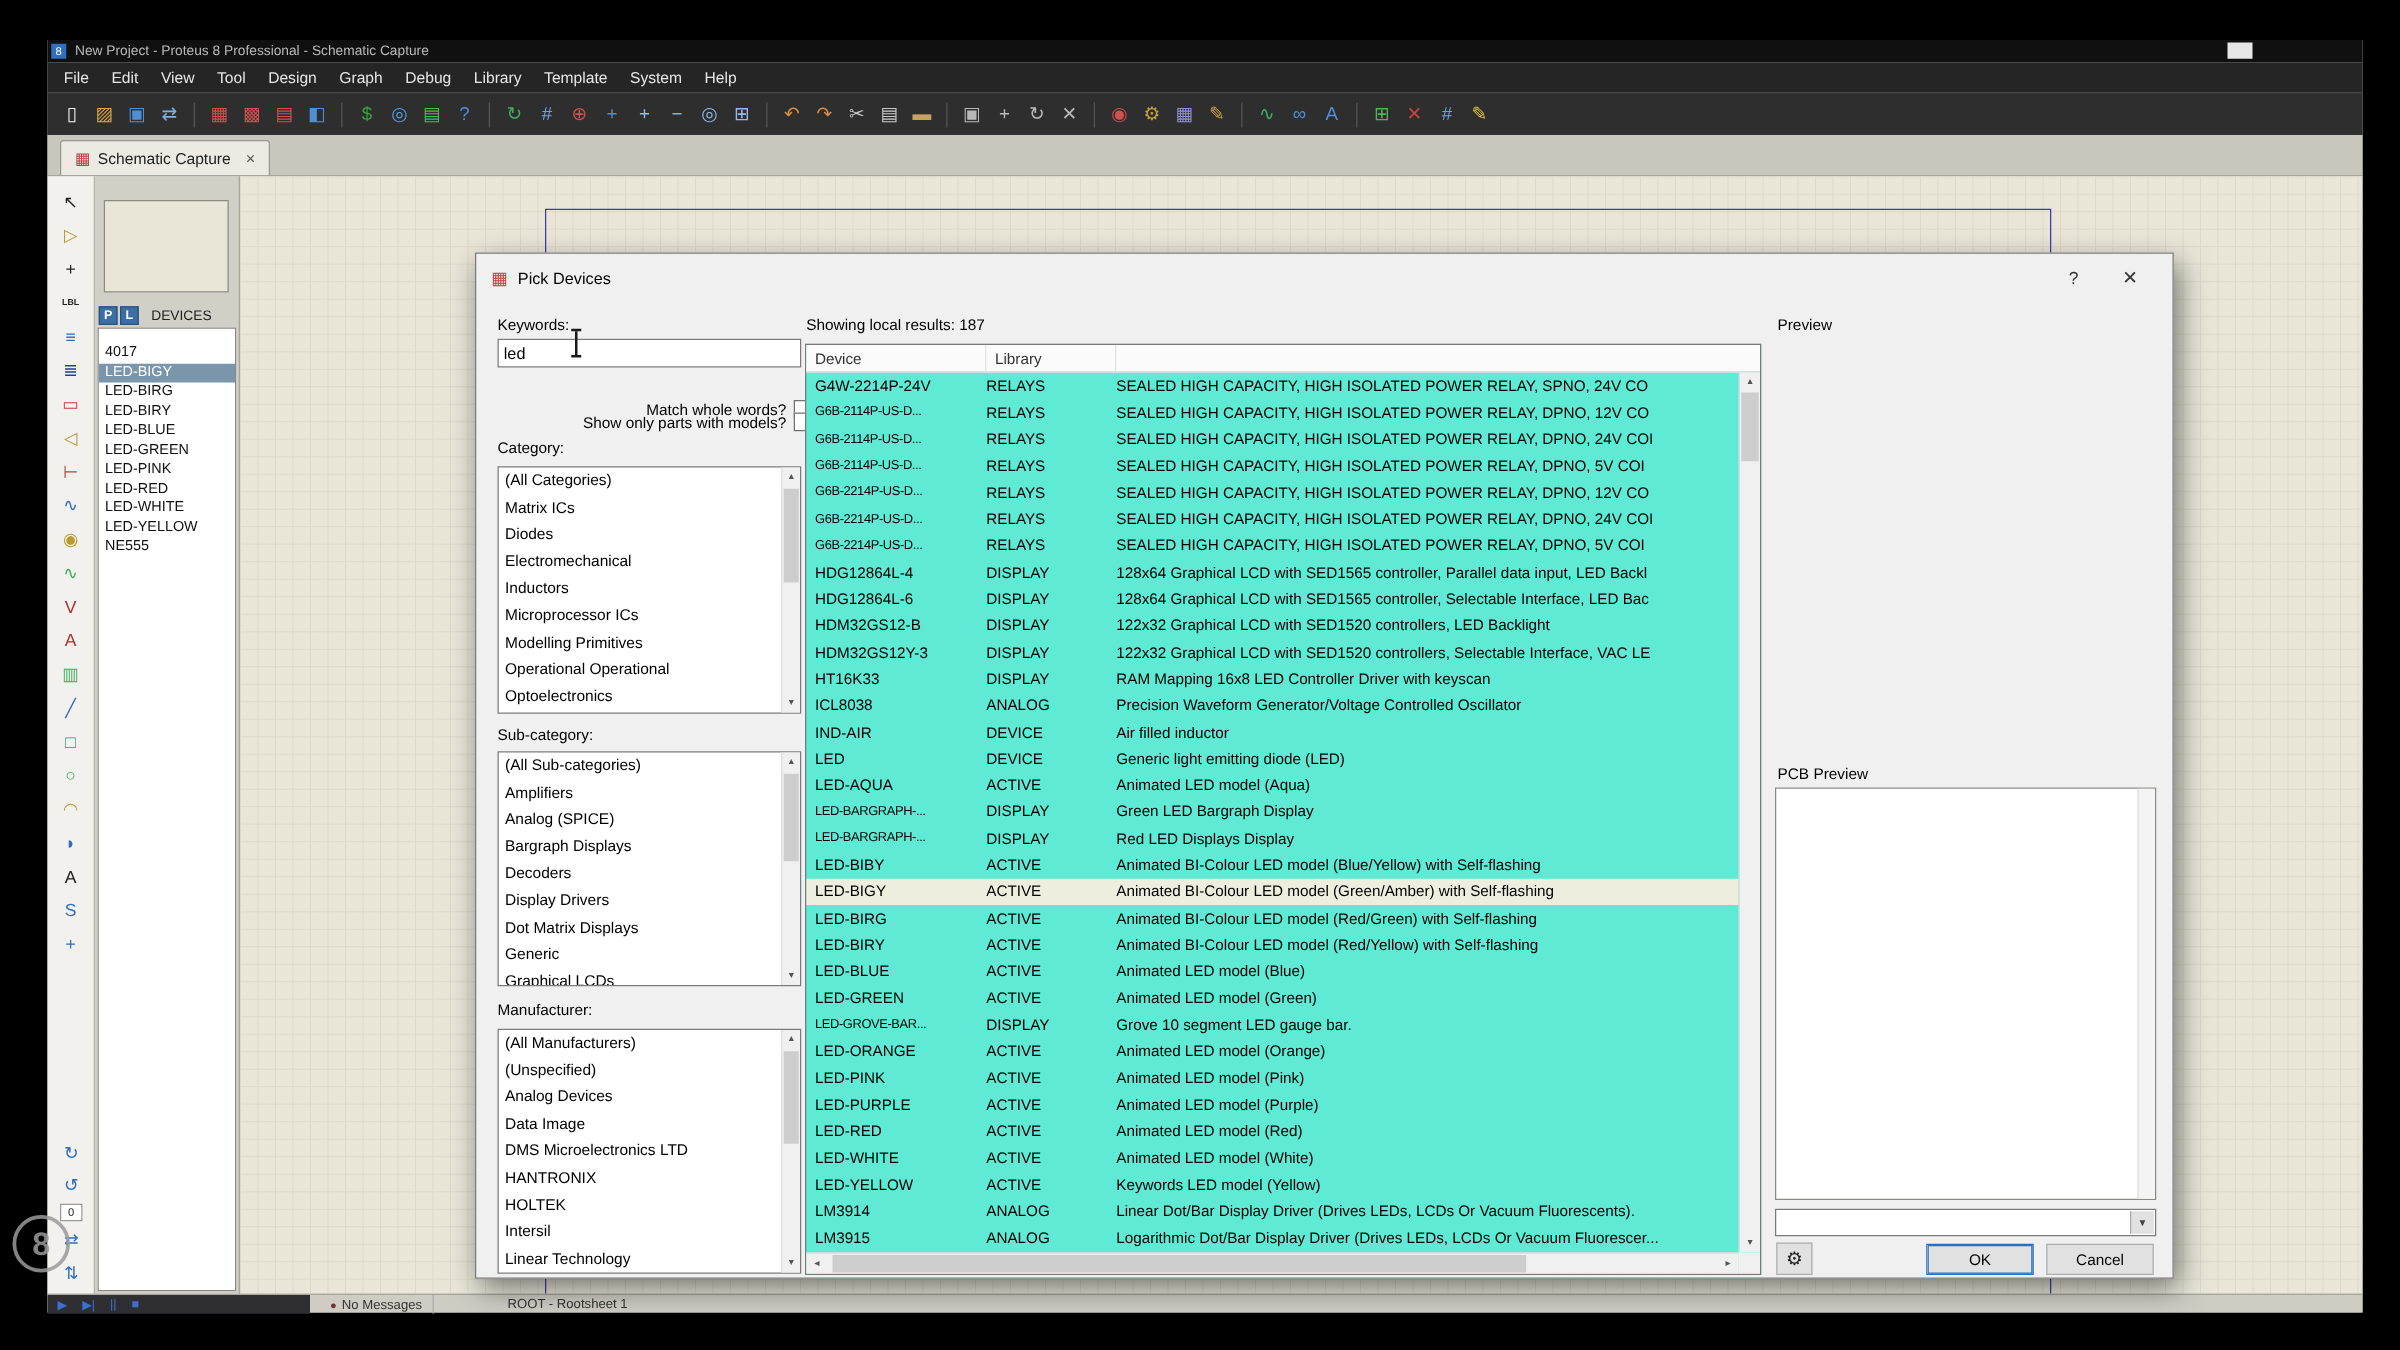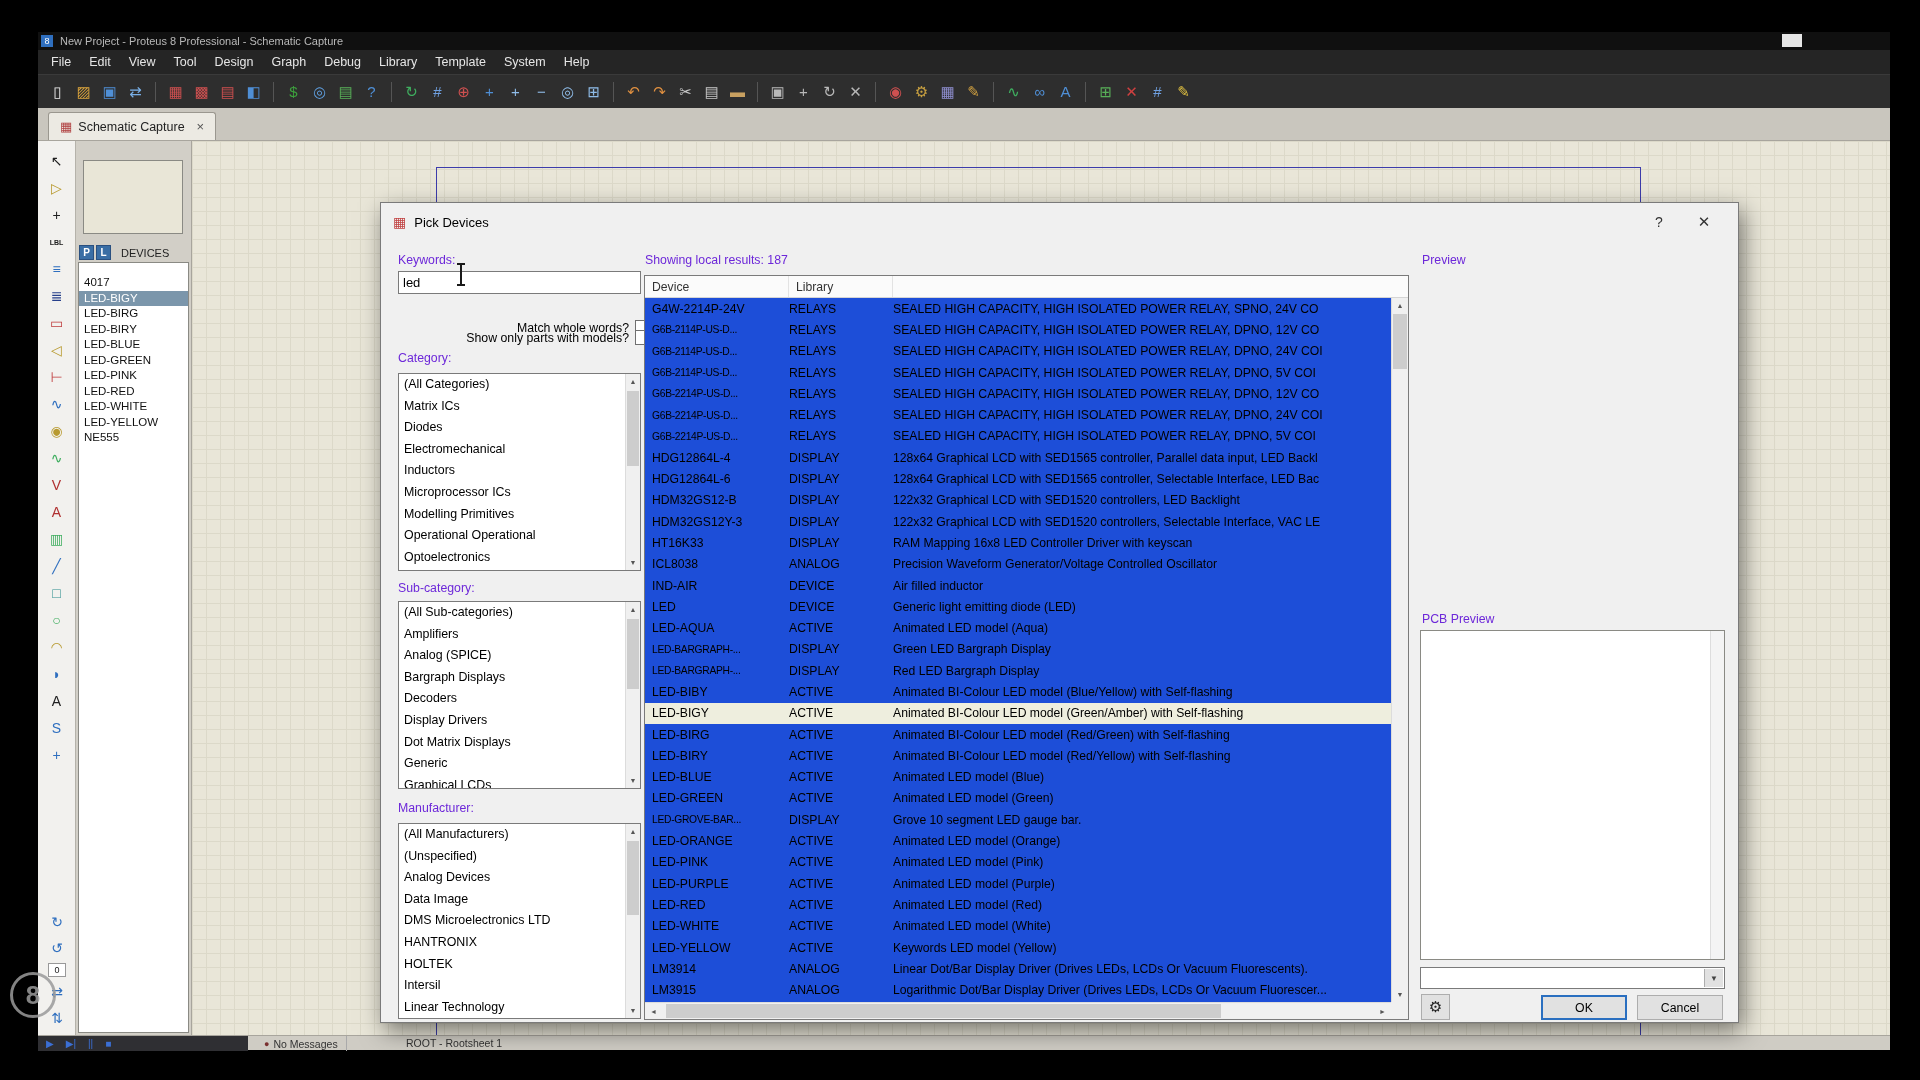--- a/index.html
+++ b/index.html
@@ -83,39 +83,39 @@
             border:1px solid #7a7a7a; box-shadow:4px 8px 22px rgba(0,0,0,.5); z-index:20; }
   .dlg-titlebar { position:absolute; left:0; top:0; width:100%; height:38px; display:flex;
                   align-items:center; padding:0 12px; gap:8px; }
   .chip-ico { color:#c04040; font-size:14px; }
   .dlg-title { font-size:13px; color:#000; }
   .dlg-btn { position:absolute; top:7px; width:30px; height:24px; display:flex; align-items:center;
              justify-content:center; font-size:14px; color:#333; cursor:pointer; }
   .dlg-btn.help { left:1263px; }
   .dlg-btn.close { left:1308px; font-size:15px; }
 
-  .lbl { position:absolute; font-size:12.3px; color:#6d28d9; white-space:nowrap; }
+  .lbl { position:absolute; font-size:12.3px; color:#000000; white-space:nowrap; }
   .kw-input { position:absolute; left:17px; top:68px; width:243px; height:23px; border:1px solid #7a7a7a;
               font-size:13px; padding:1px 4px; font-family:inherit; background:#fff; }
   .chk-row { position:absolute; left:17px; width:252px; display:flex; justify-content:flex-end;
              align-items:center; gap:6px; font-size:12.3px; }
   .chk { width:15px; height:15px; background:#fff; border:1px solid #707070; flex-shrink:0; cursor:pointer; }
 
   .listbox { position:absolute; left:17px; width:243px; background:#fff; border:1px solid #7a7a7a; }
   .lb-items { position:absolute; left:0; top:0; right:15px; bottom:0; overflow:hidden; }
   .lb-item { height:21.6px; line-height:21.6px; padding-left:5px; font-size:12.4px; white-space:nowrap; cursor:pointer; }
   .vscroll { position:absolute; top:0; right:0; bottom:0; width:15px; background:#f0f0f0;
              border-left:1px solid #dcdcdc; display:flex; flex-direction:column; }
   .sbtn { height:15px; width:100%; font-size:7px; color:#555; display:flex; align-items:center;
           justify-content:center; flex-shrink:0; cursor:pointer; }
   .strack { flex:1; position:relative; }
   .sthumb { position:absolute; left:1px; right:1px; background:#cdcdcd; }
 
   
-  #rtable { position:absolute; left:263px; top:72px; width:765px; height:745px; background:#1d4ed8;
+  #rtable { position:absolute; left:263px; top:72px; width:765px; height:745px; background:#5eead4;
             border:1px solid #7a7a7a; }
   .rt-header { height:22px; display:flex; border-bottom:1px solid #d5d5d5; background:#fbfbfb;
                font-size:12.2px; color:#333; }
   .rt-hc { padding-left:7px; line-height:22px; border-right:1px solid #e3e3e3; white-space:nowrap; }
   .rt-hc-desc { flex:1; border-right:none; }
   .rt-body { position:absolute; top:22px; left:0; right:17px; bottom:17px; overflow:hidden; }
   .rt-row { display:flex; height:21.3px; align-items:center; cursor:pointer; }
   .rt-row.hl { background:#eeeede; }
   .rt-c { white-space:nowrap; overflow:hidden; font-size:12.2px; color:#000; }
   .rt-c1 { width:144px; padding-left:7px; flex-shrink:0; }
@@ -500,21 +500,21 @@
           <div class="rt-c rt-c3">Animated LED model (Aqua)</div>
         </div>
         <div class="rt-row">
           <div class="rt-c rt-c1 cond">LED-BARGRAPH-...</div>
           <div class="rt-c rt-c2">DISPLAY</div>
           <div class="rt-c rt-c3">Green LED Bargraph Display</div>
         </div>
         <div class="rt-row">
           <div class="rt-c rt-c1 cond">LED-BARGRAPH-...</div>
           <div class="rt-c rt-c2">DISPLAY</div>
-          <div class="rt-c rt-c3">Red LED Bargraph Display</div>
+          <div class="rt-c rt-c3">Red LED Displays Display</div>
         </div>
         <div class="rt-row">
           <div class="rt-c rt-c1">LED-BIBY</div>
           <div class="rt-c rt-c2">ACTIVE</div>
           <div class="rt-c rt-c3">Animated BI-Colour LED model (Blue/Yellow) with Self-flashing</div>
         </div>
         <div class="rt-row hl">
           <div class="rt-c rt-c1">LED-BIGY</div>
           <div class="rt-c rt-c2">ACTIVE</div>
           <div class="rt-c rt-c3">Animated BI-Colour LED model (Green/Amber) with Self-flashing</div>

